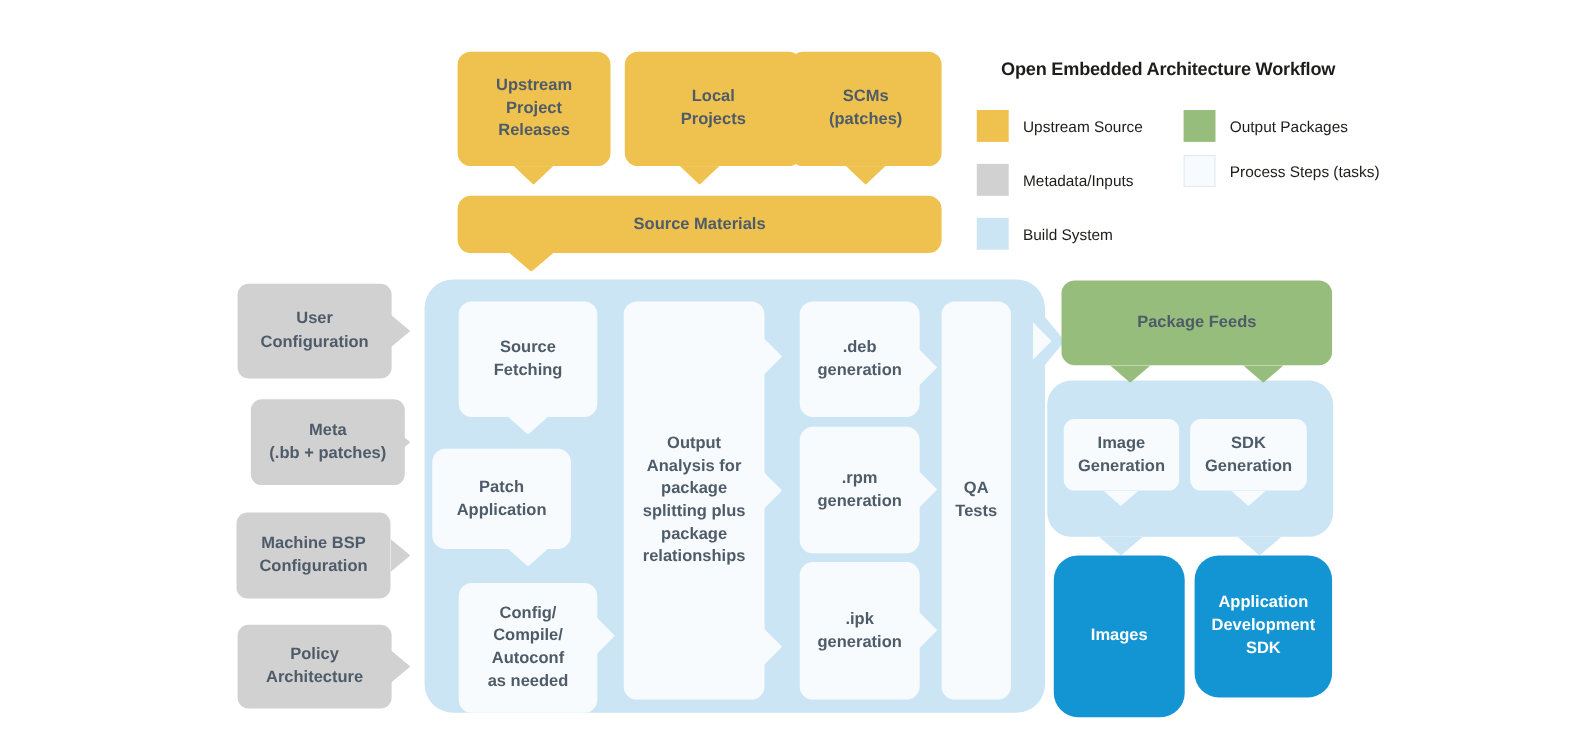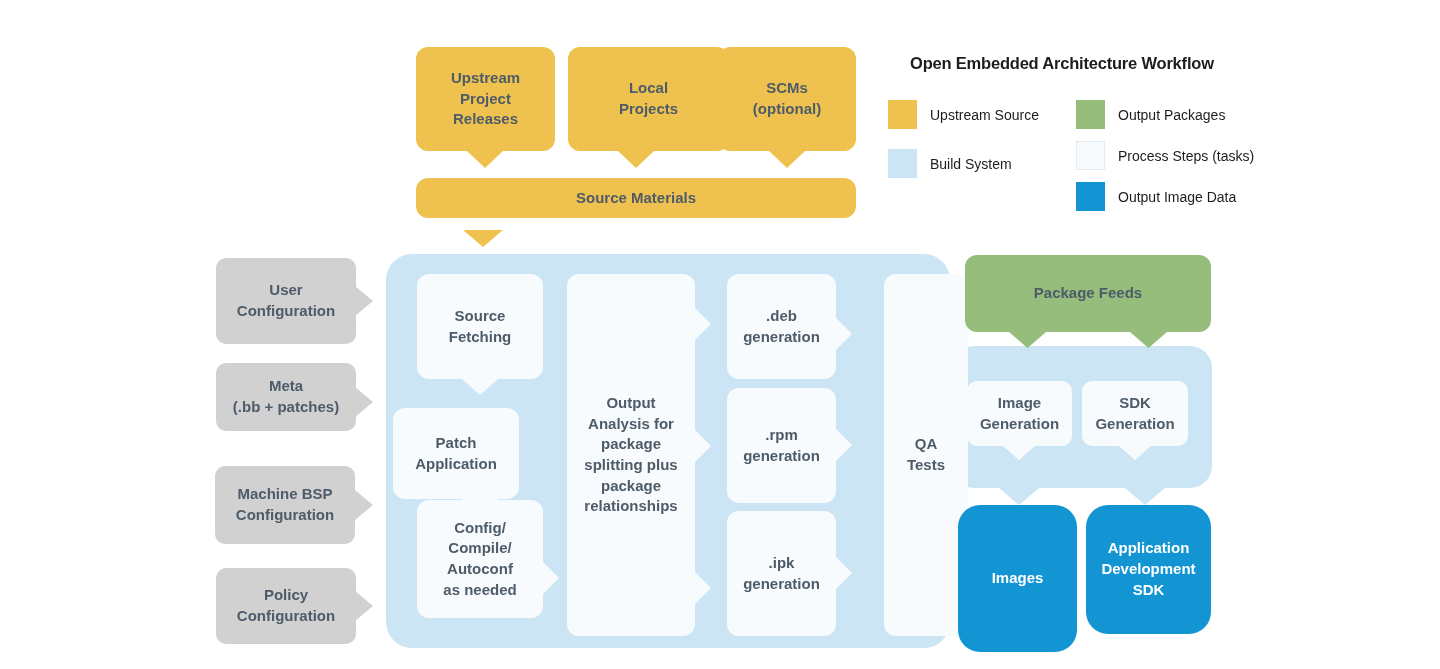--- a/index.html
+++ b/index.html
@@ -100,105 +100,105 @@
 <div class="stage">
 
   <div class="diagram-title">Open Embedded Architecture Workflow</div>
 
   <div class="legend-col col1">
     <div class="legend-item">
       <span class="swatch c-yellow"></span>
       <span class="legend-label">Upstream Source</span>
     </div>
     <div class="legend-item">
+      <span class="swatch c-gray"></span>
+      <span class="legend-label">Metadata/Inputs</span>
+    </div>
+    <div class="legend-item">
       <span class="swatch c-lightblue"></span>
       <span class="legend-label">Build System</span>
     </div>
   </div>
 
   <div class="legend-col col2">
     <div class="legend-item">
       <span class="swatch c-green"></span>
       <span class="legend-label">Output Packages</span>
     </div>
     <div class="legend-item">
       <span class="swatch c-white"></span>
       <span class="legend-label">Process Steps (tasks)</span>
-    </div>
-    <div class="legend-item">
-      <span class="swatch c-blue"></span>
-      <span class="legend-label">Output Image Data</span>
     </div>
   </div>
 
   <div class="node c-yellow r12" style="left:416px;top:31px;width:139px;height:104px">
     <span class="lbl">Upstream
 Project
 Releases</span>
   </div>
   <div class="tail tail-down c-yellow" style="left:467px;top:135px;width:36px;height:17px"></div>
 
   <div class="node c-yellow r12" style="left:568px;top:31px;width:161px;height:104px">
     <span class="lbl">Local
 Projects</span>
   </div>
   <div class="tail tail-down c-yellow" style="left:618px;top:135px;width:36px;height:17px"></div>
 
   <div class="node c-yellow r12" style="left:718px;top:31px;width:138px;height:104px">
     <span class="lbl">SCMs
-(optional)</span>
+(patches)</span>
   </div>
   <div class="tail tail-down c-yellow" style="left:769px;top:135px;width:36px;height:17px"></div>
 
-  <div class="node c-yellow r12" style="left:416px;top:162px;width:440px;height:40px">
+  <div class="node c-yellow r12" style="left:416px;top:162px;width:440px;height:52px">
     <span class="lbl">Source Materials</span>
   </div>
   <div class="tail tail-down c-yellow" style="left:463px;top:214px;width:40px;height:17px"></div>
 
   <div class="node c-gray r10" style="left:216px;top:242px;width:140px;height:86px">
     <span class="lbl">User
 Configuration</span>
   </div>
   <div class="tail tail-right c-gray" style="left:355px;top:270px;width:18px;height:30px"></div>
 
-  <div class="node c-gray r10" style="left:216px;top:347px;width:140px;height:68px">
+  <div class="node c-gray r10" style="left:228px;top:347px;width:140px;height:78px">
     <span class="lbl">Meta
 (.bb + patches)</span>
   </div>
   <div class="tail tail-right c-gray" style="left:355px;top:371px;width:18px;height:30px"></div>
 
   <div class="node c-gray r10" style="left:215px;top:450px;width:140px;height:78px">
     <span class="lbl">Machine BSP
 Configuration</span>
   </div>
   <div class="tail tail-right c-gray" style="left:355px;top:474px;width:18px;height:30px"></div>
 
   <div class="node c-gray r10" style="left:216px;top:552px;width:140px;height:76px">
     <span class="lbl">Policy
-Configuration</span>
+Architecture</span>
   </div>
   <div class="tail tail-right c-gray" style="left:355px;top:575px;width:18px;height:30px"></div>
 
   <div class="container-box c-lightblue" style="left:386px;top:238px;width:564px;height:394px;border-radius:26px"></div>
 
   <div class="tail tail-right c-lightblue" style="left:949px;top:271px;width:19px;height:46px"></div>
 
   <div class="node c-white r12" style="left:417px;top:258px;width:126px;height:105px">
     <span class="lbl">Source
 Fetching</span>
   </div>
   <div class="tail tail-down c-white z3" style="left:462px;top:363px;width:36px;height:16px"></div>
 
   <div class="node c-white r12" style="left:393px;top:392px;width:126px;height:91px">
     <span class="lbl">Patch
 Application</span>
   </div>
   <div class="tail tail-down c-white z3" style="left:462px;top:483px;width:36px;height:16px"></div>
 
-  <div class="node c-white r12" style="left:417px;top:484px;width:126px;height:118px">
+  <div class="node c-white r12" style="left:417px;top:514px;width:126px;height:118px">
     <span class="lbl">Config/
 Compile/
 Autoconf
 as needed</span>
   </div>
   <div class="tail tail-right c-white z3" style="left:542px;top:545px;width:17px;height:34px"></div>
 
   <div class="node c-white r12" style="left:567px;top:258px;width:128px;height:362px">
     <span class="lbl">Output
 Analysis for
@@ -222,21 +222,21 @@
 generation</span>
   </div>
   <div class="tail tail-right c-white z3" style="left:835px;top:412px;width:17px;height:34px"></div>
 
   <div class="node c-white r12" style="left:727px;top:495px;width:109px;height:125px">
     <span class="lbl">.ipk
 generation</span>
   </div>
   <div class="tail tail-right c-white z3" style="left:835px;top:540px;width:17px;height:34px"></div>
 
-  <div class="node c-white r12" style="left:884px;top:258px;width:84px;height:362px">
+  <div class="node c-white r12" style="left:856px;top:258px;width:63px;height:362px">
     <span class="lbl">QA
 Tests</span>
   </div>
   <div class="tail tail-right c-white z3" style="left:939px;top:277px;width:17px;height:34px"></div>
 
   <div class="node c-green r12 z4" style="left:965px;top:239px;width:246px;height:77px">
     <span class="lbl">Package Feeds</span>
   </div>
   <div class="tail tail-down c-green z4" style="left:1009px;top:316px;width:37px;height:16px"></div>
   <div class="tail tail-down c-green z4" style="left:1130px;top:316px;width:37px;height:16px"></div>

